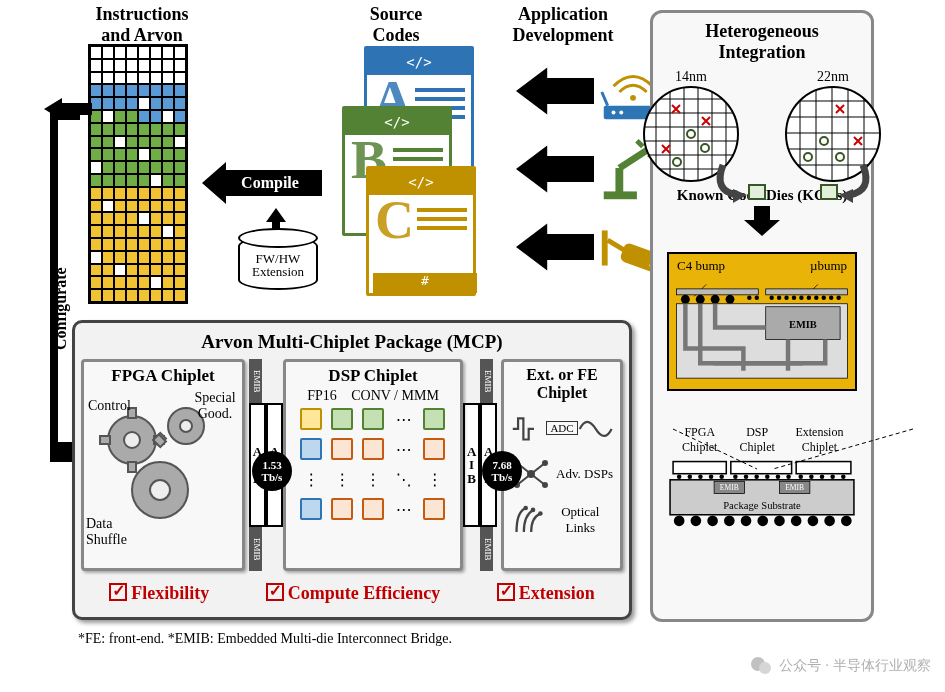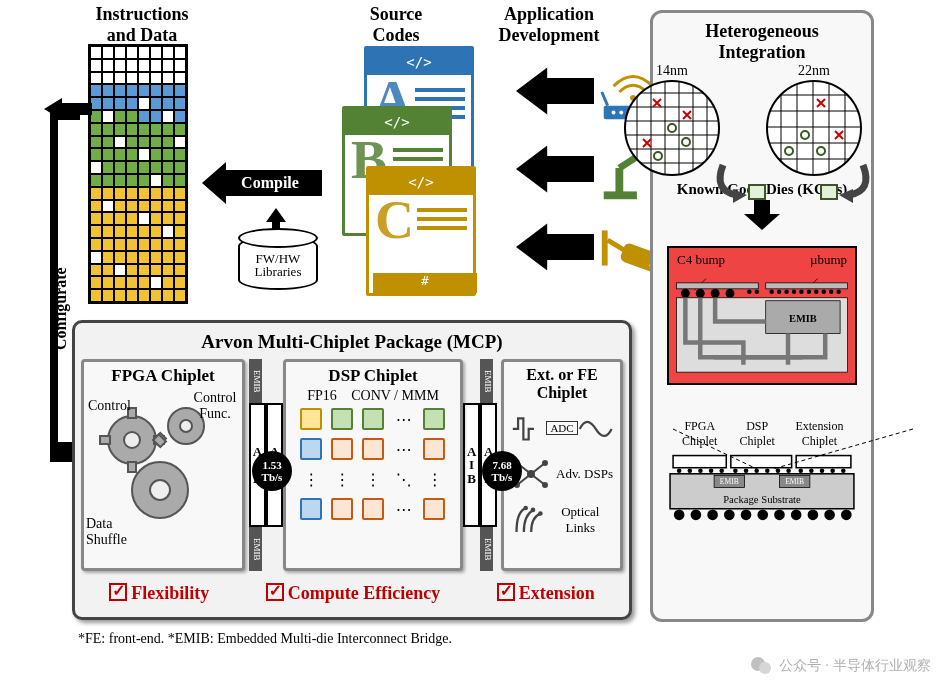--- a/index.html
+++ b/index.html
@@ -44,21 +44,21 @@
   .doc-b .header{ background:#548235;}
   .doc-b .letter{ color:#548235;}
   .doc-b .ln{ background:#548235;}
   .doc-c { border-color:#bf9000; left:40px; top:120px; }
   .doc-c .header{ background:#bf9000;}
   .doc-c .letter{ color:#bf9000;}
   .doc-c .ln{ background:#bf9000;}
   .doc-c .footer{ position:absolute; bottom:0; height:20px; background:#bf9000; width:100%; color:#fff; text-align:center; font-family:monospace;}
   
   
-  .app-title { position:absolute; left:484px; top:4px; width:130px; }
+  .app-title { position:absolute; left:498px; top:4px; width:130px; }
   .app-icons { position:absolute; left:516px; top:50px; }
   .app-icon-row { display:flex; align-items:center; margin:4px 0;}
   .app-icon-row svg { width:78px; height:74px; }
   .app-arrow-l { width:30px;height:18px; }
   
   
   .mcp-panel { position:absolute; left:72px; top:320px; width:560px; height:300px; border:3px solid #444; border-radius:10px; background:#f2f2f2; box-shadow: 3px 3px 4px rgba(0,0,0,0.4); padding:6px; }
   .mcp-title { text-align:center; font-weight:bold; font-size:19px; margin:2px 0 6px; }
   .chiplet-row { display:flex; align-items:stretch; height:212px; }
   .chiplet { border:3px solid #888; border-radius:4px; background:#f8f8f8; padding:4px 6px; position:relative; box-shadow: 2px 2px 3px rgba(0,0,0,0.3); }
@@ -86,42 +86,42 @@
   .benefits-row { display:flex; justify-content:space-around; margin-top:10px; }
   .benefit { color:#c00000; font-size:18px; font-weight:bold; }
   .benefit .check { display:inline-block; width:18px;height:18px; border:2px solid #c00000; margin-right:4px; position:relative; top:2px; }
   .benefit .check::after { content:"✓"; color:#c00000; position:absolute; left:1px; top:-4px; font-size:16px;}
   
   .footnotes { position:absolute; left:78px; top:630px; font-size:14px; line-height:1.25; }
   
   
   .het-panel { position:absolute; left:650px; top:10px; width:224px; height:612px; border:3px solid #888; border-radius:12px; background:#f8f8f8; padding:8px; }
   .het-title { font-weight:bold; font-size:18px; text-align:center; }
-  .wafers { display:flex; justify-content:flex-end; gap:44px;}
+  .wafers { display:flex; justify-content:center; margin-top:6px;gap:44px;}
   .wafer-col { text-align:center; }
   .wafer-col .nm { font-size:14px; }
   .wafer { width:98px; height:98px; position:relative; }
   .wafer svg { width:98px; height:98px; }
   .kgd-label { text-align:center; font-weight:bold; font-size:15px; margin:4px 0 0; line-height:1.1; }
   .down-arrow-big { text-align:center; margin:2px 0 4px;}
   .down-arrow-big svg{ width:36px;height:30px;}
   
-  .bump-box { margin:12px 6px; border:2px solid #000; background:#ef4444; padding:4px 0 0; position:relative;}
+  .bump-box { margin:12px 6px; border:2px solid #000; background:#eab308; padding:4px 0 0; position:relative;}
   .bump-labels { display:flex; justify-content:space-between; padding:0 8px; font-size:13px;}
   
   .pkg-box { margin:34px 6px 0; text-align:center;}
   .pkg-labels { display:flex; justify-content:space-between; font-size:12px; padding:0 4px 2px;}
   
   .wechat-watermark { position:absolute; right:14px; bottom:14px; color:rgba(120,120,120,.6); font-size:14px; display:flex; align-items:center; gap:6px; }
   .wechat-watermark svg{ width:24px;height:24px; opacity:.6;}
 </style>
 </head>
 <body>
 
-<div class="heading grid-title">Instructions and Data</div>
+<div class="heading grid-title">Instructions and Arvon</div>
 
 <div class="data-grid">
 
   <div class="c-w"></div>
     <div class="c-w"></div>
     <div class="c-w"></div>
     <div class="c-w"></div>
     <div class="c-w"></div>
     <div class="c-w"></div>
     <div class="c-w"></div>
@@ -298,21 +298,21 @@
   <polygon points="0,23 24,2 24,10 120,10 120,36 24,36 24,44" fill="#000"></polygon>
   <text x="68" y="28" fill="#fff" font-size="16" font-weight="bold" text-anchor="middle">Compile</text>
 </svg>
 <svg style="position:absolute;left:266px;top:208px" width="20" height="32">
     <polygon points="10,0 20,14 14,14 14,32 6,32 6,14 0,14" fill="#000"></polygon>
   </svg>
 <div class="compile-cyl">
   <div class="cyl-shape">
       <div class="cyl-top"></div>
     <div class="cyl-label"><span style="white-space:pre-line">FW/HW
-Libraries</span></div>
+Extension</span></div>
   </div>
 </div>
 
 <div class="heading src-title">Source Codes</div>
 <div class="src-stack">
   <div class="src-doc doc-a">
     <div class="header">&lt;/&gt;</div>
     <div class="body">
         <span class="letter">A</span>
         <div class="lines">
@@ -420,21 +420,21 @@
               </g>
             <g transform="translate(70,104)">
                 <circle r="28"></circle>
                 <circle r="10" fill="#eee"></circle>
               </g>
           </g>
         </svg>
       </div>
       <div class="fpga-labels">
         <span style="left:4px;top:36px">Control</span>
-        <span style="right:2px;top:28px;width:50px;text-align:center">Control Func.</span>
+        <span style="right:2px;top:28px;width:50px;text-align:center">Special Good.</span>
         <span style="left:2px;bottom:20px;width:48px">Data Shuffle</span>
       </div>
     </div>
     <div style="width:4px"></div>
     <div style="display:flex;flex-direction:column;">
       <div class="emib-v" style="height:44px">EMIB</div>
       <div class="aib-v" style="flex:1">
           <span>A</span>
           <span>I</span>
           <span>B</span>

